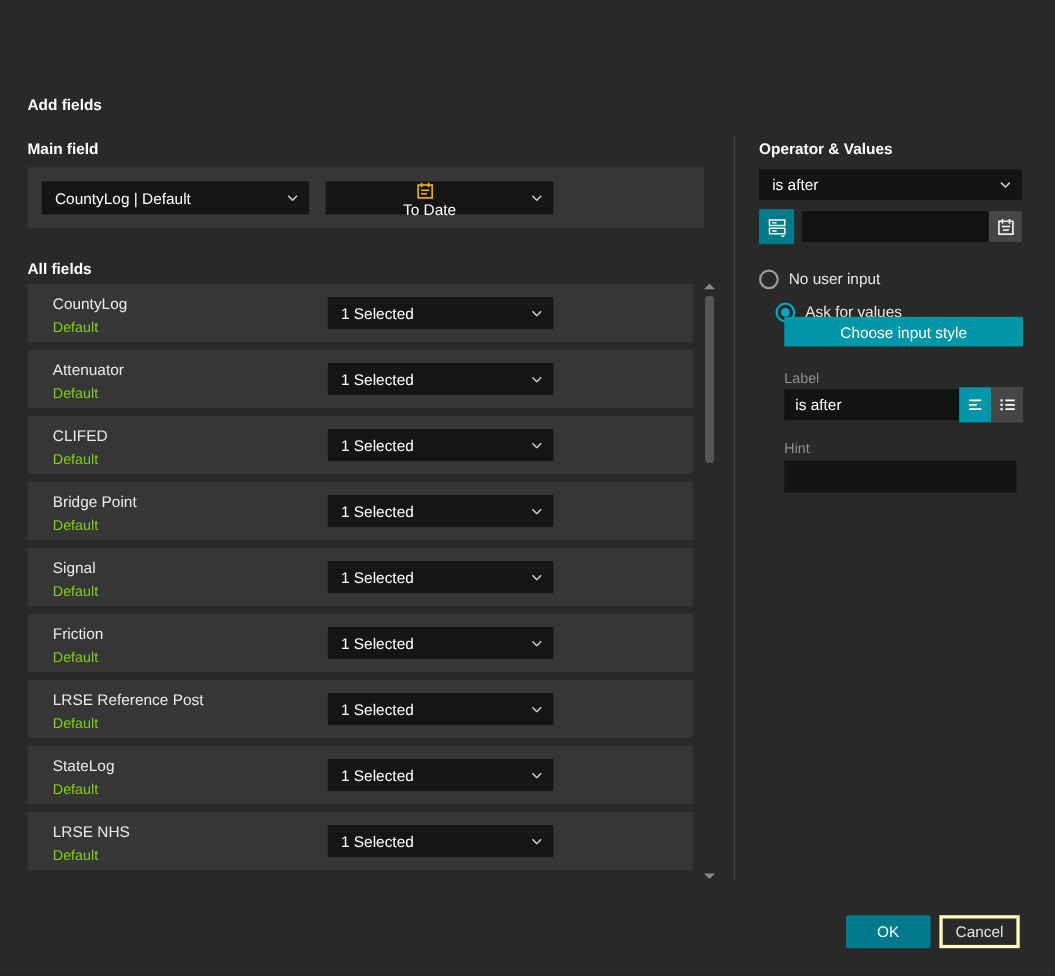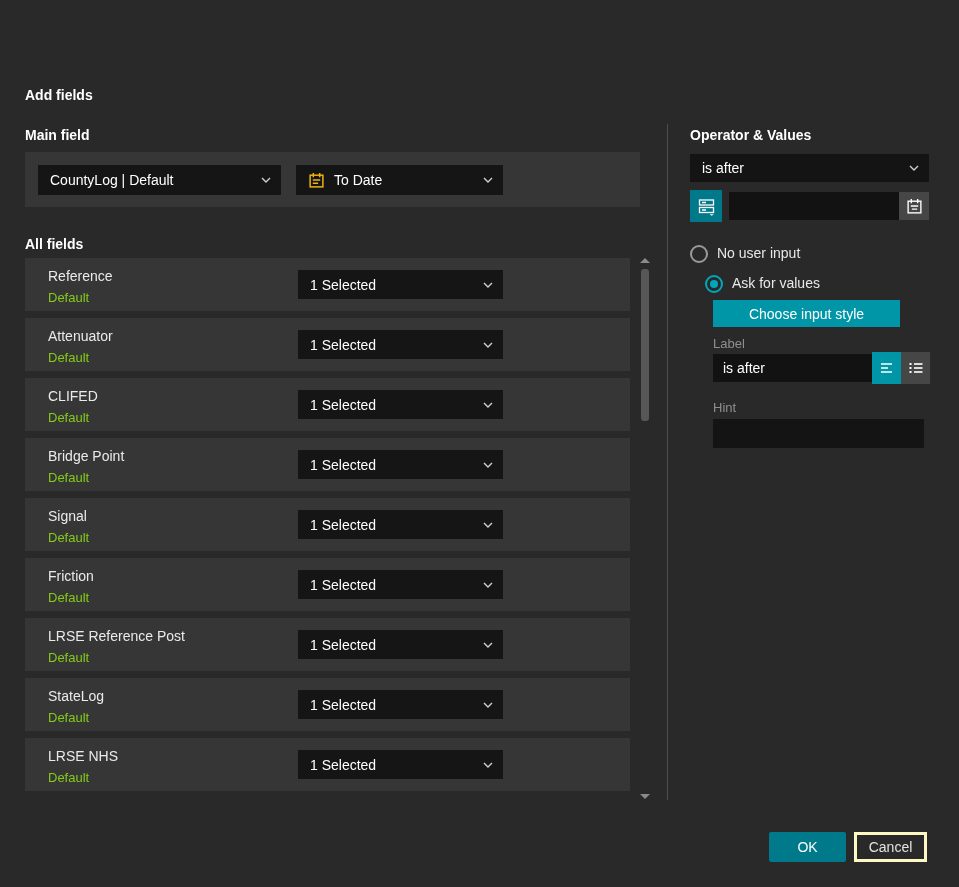--- a/index.html
+++ b/index.html
@@ -19,21 +19,21 @@
   
   .select{position:absolute;background:#151515;display:flex;align-items:center;
           padding:0 30px 0 12px;color:#fff;font-size:14px;cursor:pointer;box-sizing:border-box;}
   .select .chev{position:absolute;right:10px;top:50%;transform:translateY(-50%);display:flex;}
   .tinput{position:absolute;background:#121212;border:none;color:#fff;font-size:14px;
           padding:0 10px;box-sizing:border-box;outline:none;}
 
   
   .main-panel{position:absolute;left:25px;top:152px;width:615px;height:55px;background:#363636;}
   .sel-field{left:13px;top:13px;width:243px;height:30px;}
-  .sel-date{left:271px;top:13px;width:207px;height:30px;}
+  .sel-date{left:271px;top:13px;width:207px;height:30px;flex-direction:column;}
   .sel-date .calgold{display:flex;margin-right:9px;}
 
   
   .fields-list{position:absolute;left:25px;top:258px;width:605px;height:533px;}
   .frow{position:absolute;left:0;width:605px;height:53px;background:#363636;}
   .fname{position:absolute;left:23px;top:10px;font-size:14px;color:#eaeaea;}
   .fsub{position:absolute;left:23px;top:32px;font-size:13px;color:#84cc16;}
   .rsel{left:273px;top:12px;width:205px;height:29px;}
 
   
@@ -51,21 +51,21 @@
   .val-input{left:729px;top:192px;width:170px;height:28px;}
   .calbtn{left:899px;top:192px;width:30px;height:28px;background:#464646;}
 
   .radio-row{position:absolute;left:690px;display:flex;align-items:flex-start;cursor:pointer;}
   .radio{width:14px;height:14px;border-radius:50%;border:2px solid #9a9a9a;box-sizing:content-box;
          display:flex;align-items:center;justify-content:center;}
   .radio.sel{border-color:#00a7ba;}
   .radio.sel::after{content:"";width:8px;height:8px;border-radius:50%;background:#00a7ba;}
   .radio-label{margin-left:9px;font-size:14px;color:#e8e8e8;}
 
-  .choosebtn{position:absolute;left:713px;top:300px;width:187px;height:27px;background:#0096a7;border:none;
+  .choosebtn{position:absolute;left:713px;top:288px;width:217px;height:27px;background:#0096a7;border:none;
              color:#fff;font-size:14px;font-family:inherit;cursor:pointer;}
   .minih{position:absolute;font-size:13px;color:#8f8f8f;}
   .label-input{left:713px;top:354px;width:159px;height:28px;}
   .alignbtn{left:872px;top:352px;width:29px;height:32px;background:#0096a7;}
   .listbtn{left:901px;top:352px;width:29px;height:32px;background:#464646;}
   .hint-input{left:713px;top:419px;width:211px;height:29px;background:#141414;}
 
   
   .okbtn{position:absolute;left:769px;top:832px;width:77px;height:30px;background:#00798a;border:none;
          color:#fff;font-size:14px;font-family:inherit;border-radius:2px;cursor:pointer;}
@@ -103,21 +103,21 @@
             <path d="M1 1l4 4 4-4" fill="none" stroke="#cfcfcf" stroke-width="1.4"></path>
           </svg>
       </span>
     </div>
   </div>
 
   <div class="sechead" style="left:25px;top:236px;">All fields</div>
 
   <div class="fields-list" id="fields-list">
       <div class="frow" style="top: 0px;">
-        <div class="fname">Reference</div>
+        <div class="fname">CountyLog</div>
         <div class="fsub">Default</div>
         <div class="select rsel">
           <span>1 Selected</span>
           <span class="chev">
             <svg width="10" height="6" viewBox="0 0 10 6">
               <path d="M1 1l4 4 4-4" fill="none" stroke="#cfcfcf" stroke-width="1.4"></path>
             </svg>
           </span>
         </div>
       </div>

